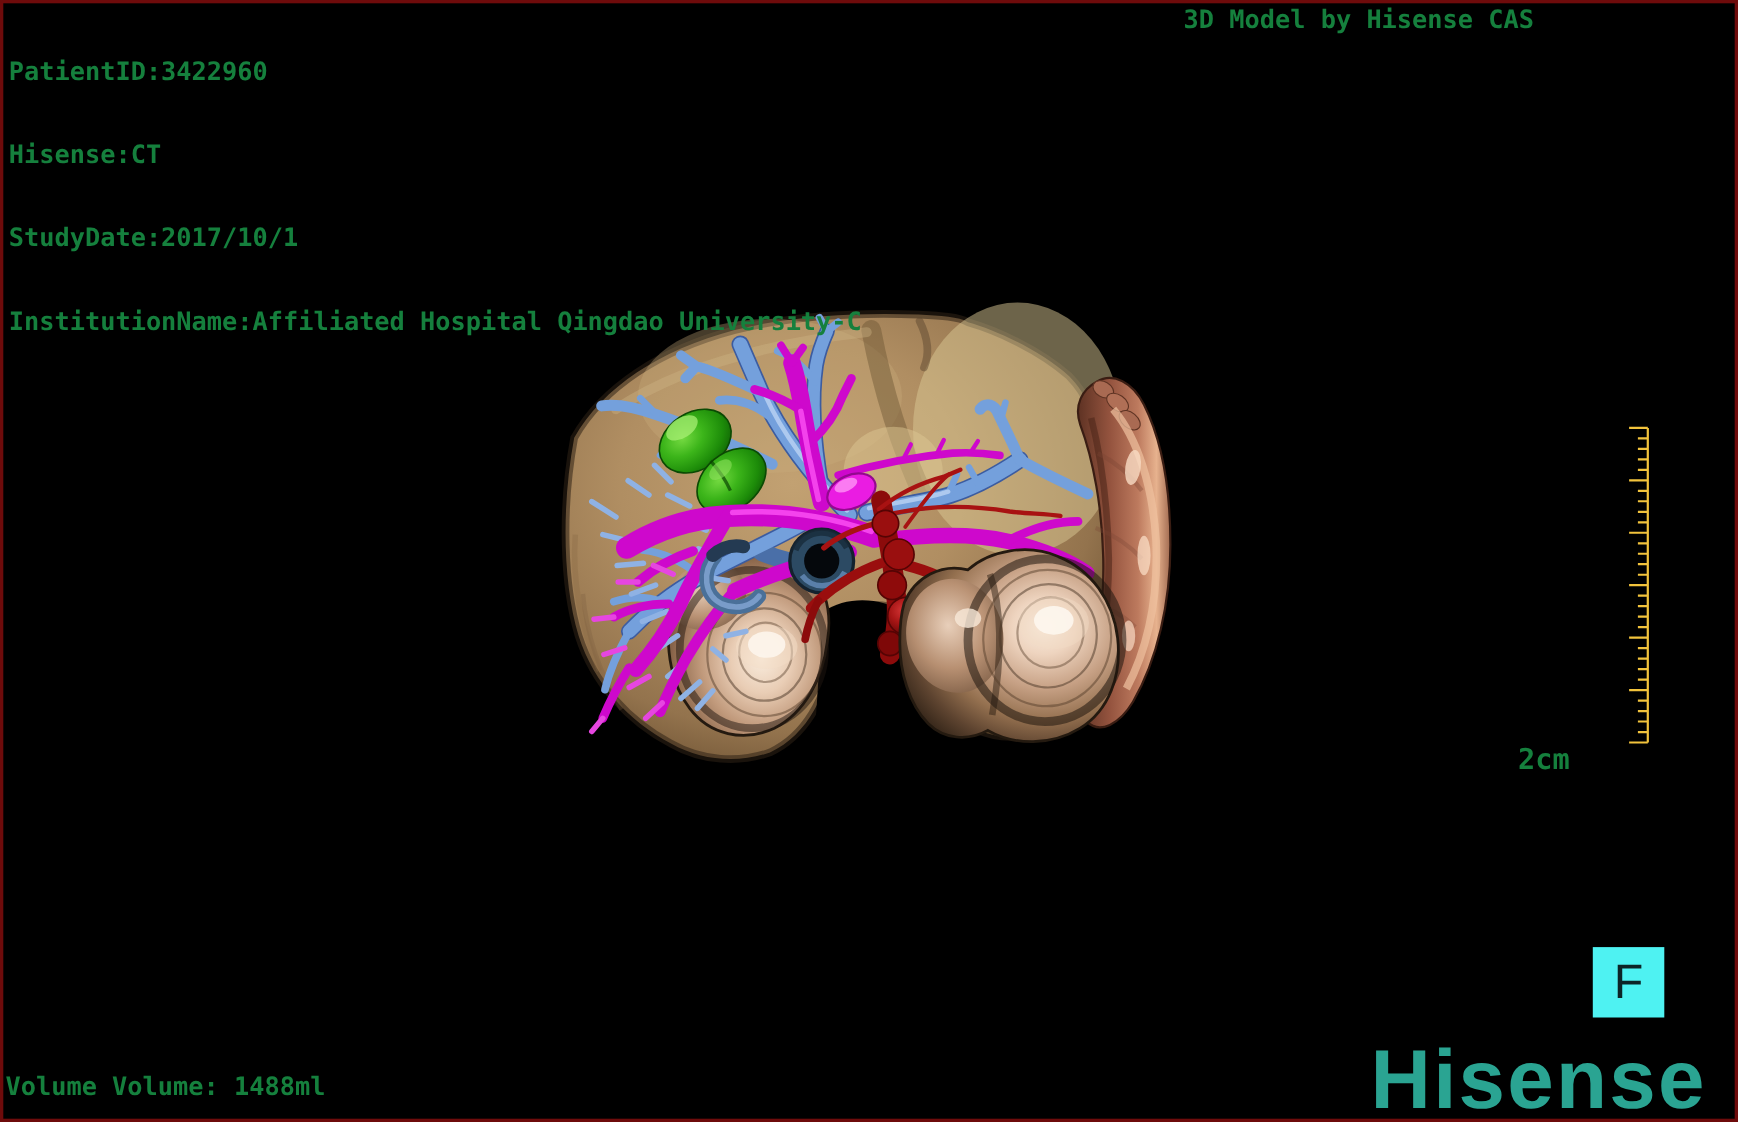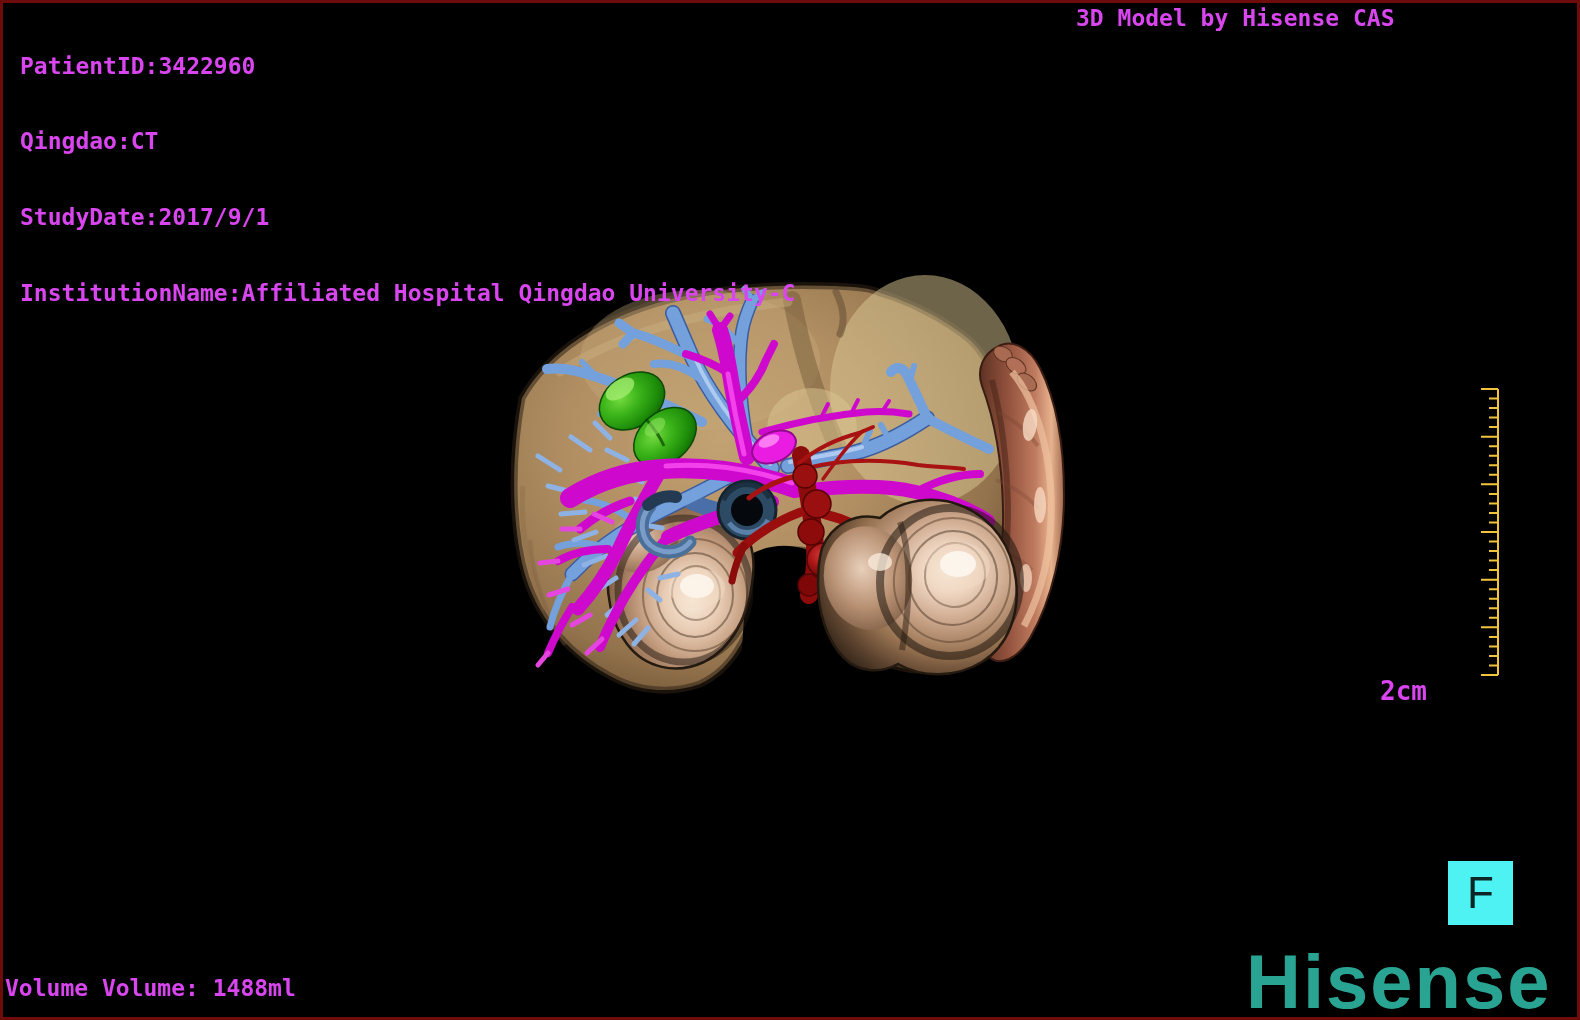--- a/index.html
+++ b/index.html
@@ -1,21 +1,21 @@
 <!DOCTYPE html>
 <html><head>
 <meta charset="utf-8">
 <style>
   html,body{margin:0;padding:0;background:#000;}
   #app{position:relative;width:1580px;height:1020px;background:#000;overflow:hidden;
        font-family:"DejaVu Sans Mono",monospace;}
   .frame{position:absolute;inset:0;border:3px solid #6e0b0b;pointer-events:none;z-index:50;}
-  .hud{position:absolute;color:#d946ef;font-size:23px;font-weight:bold;letter-spacing:0px;
+  .hud{position:absolute;color:#15803d;font-size:23px;font-weight:bold;letter-spacing:0px;
        white-space:pre;z-index:20;}
-  #patient-info{left:20px;top:3px;line-height:25.3px;}
+  #patient-info{left:8px;top:3px;line-height:25.3px;}
   #watermark{left:1076px;top:5px;}
   #liver-volume{left:5px;top:975px;}
   #scale-label{left:1380px;top:676px;font-size:26px;}
   #viewport{position:absolute;inset:0;z-index:1;}
   #ruler-svg{position:absolute;left:0;top:0;z-index:15;}
   #f-marker{position:absolute;left:1448px;top:861px;width:65px;height:64px;background:#4ef2f2;
             display:flex;align-items:center;justify-content:center;z-index:20;
             font-family:"Liberation Sans",sans-serif;font-size:44px;font-weight:500;color:#0c2527;}
   #brand-logo{position:absolute;left:1246px;top:944px;z-index:20;color:#2aa492;
               font-family:"Liberation Sans",sans-serif;font-weight:bold;font-size:76px;
@@ -243,22 +243,22 @@
       </g>
     </svg>
   </div>
 
   <svg id="ruler-svg" width="1580" height="1020">
     <path id="ruler-path" d="M1498,389 L1498,675 M1481,389.0 L1498,389.0 M1489,398.5 L1498,398.5 M1489,408.1 L1498,408.1 M1489,417.6 L1498,417.6 M1489,427.1 L1498,427.1 M1481,436.7 L1498,436.7 M1489,446.2 L1498,446.2 M1489,455.7 L1498,455.7 M1489,465.3 L1498,465.3 M1489,474.8 L1498,474.8 M1481,484.3 L1498,484.3 M1489,493.9 L1498,493.9 M1489,503.4 L1498,503.4 M1489,512.9 L1498,512.9 M1489,522.5 L1498,522.5 M1481,532.0 L1498,532.0 M1489,541.5 L1498,541.5 M1489,551.1 L1498,551.1 M1489,560.6 L1498,560.6 M1489,570.1 L1498,570.1 M1481,579.7 L1498,579.7 M1489,589.2 L1498,589.2 M1489,598.7 L1498,598.7 M1489,608.3 L1498,608.3 M1489,617.8 L1498,617.8 M1481,627.3 L1498,627.3 M1489,636.9 L1498,636.9 M1489,646.4 L1498,646.4 M1489,655.9 L1498,655.9 M1489,665.5 L1498,665.5 M1481,675.0 L1498,675.0" stroke="#f2c33c" stroke-width="2" fill="none"></path>
   </svg>
 
   <div id="patient-info" class="hud">
     <div>PatientID:3422960</div>
-    <div>Qingdao:CT</div>
-    <div>StudyDate:2017/9/1</div>
+    <div>Hisense:CT</div>
+    <div>StudyDate:2017/10/1</div>
     <div>InstitutionName:Affiliated Hospital Qingdao University-C</div>
   </div>
 
   <div id="watermark" class="hud">3D Model by Hisense CAS</div>
 
   <div id="liver-volume" class="hud">Volume Volume: 1488ml</div>
 
   <div id="scale-label" class="hud">2cm</div>
 
   <div id="f-marker">F</div>

